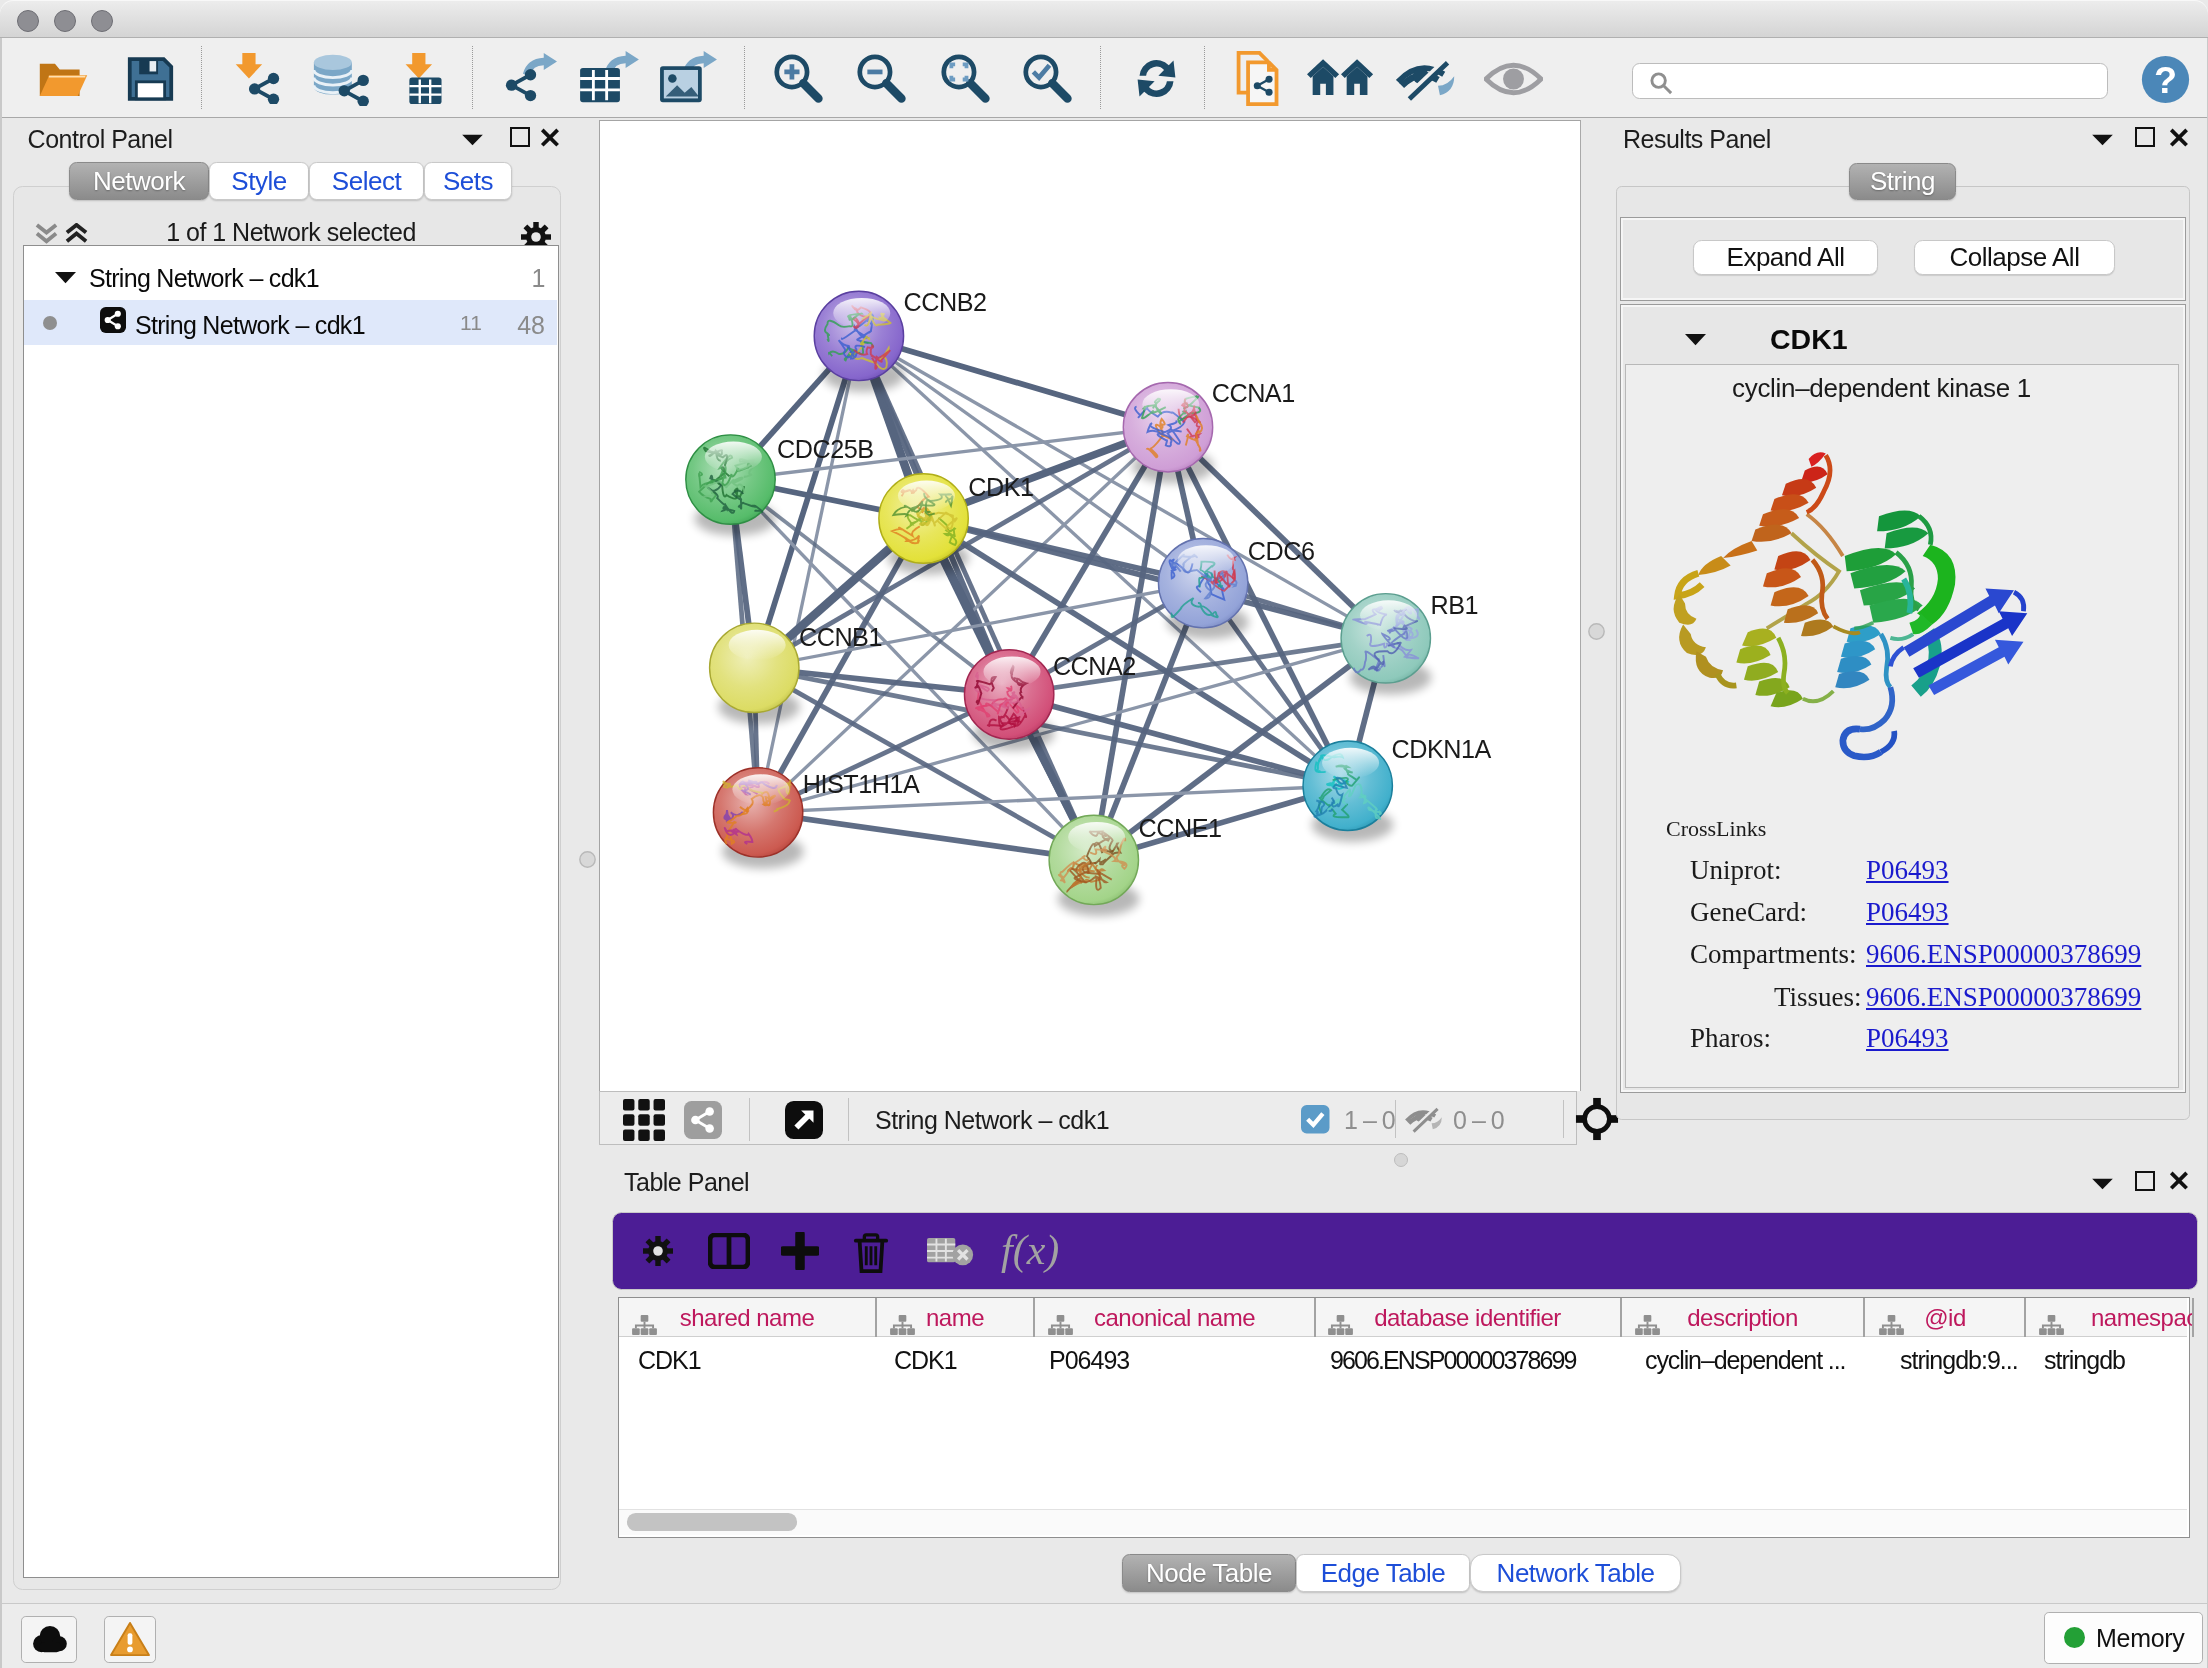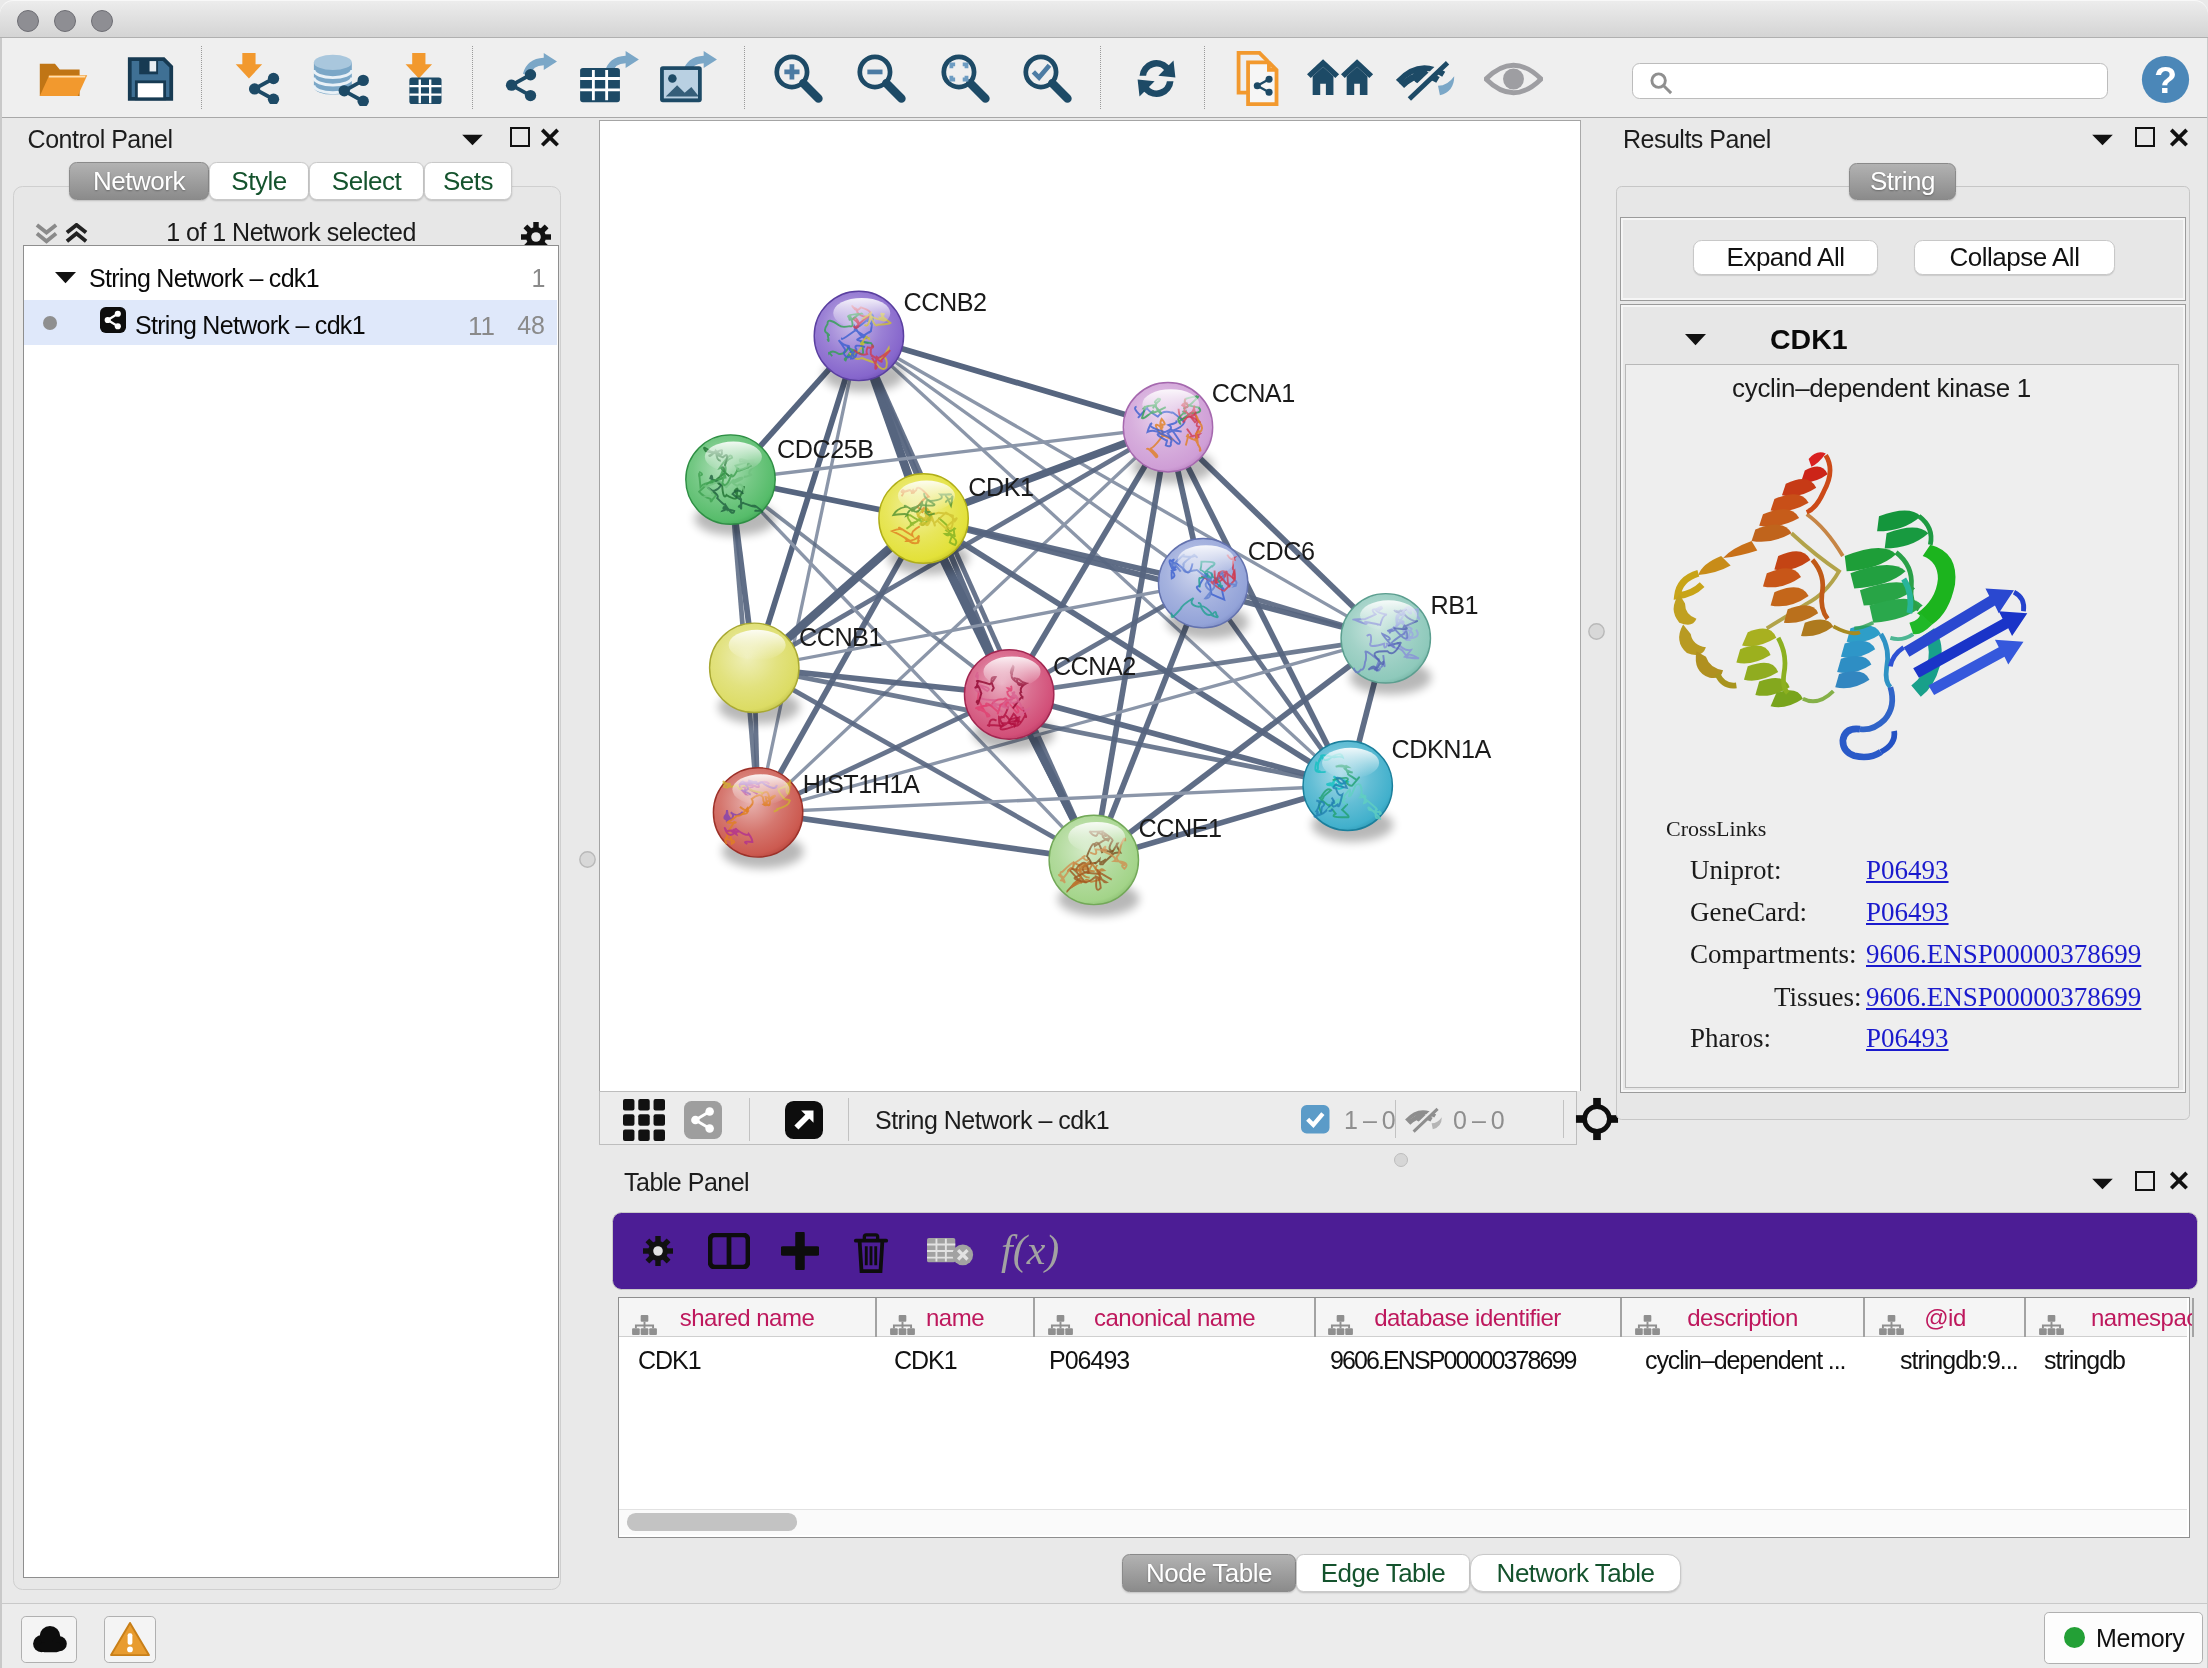--- a/index.html
+++ b/index.html
@@ -8,21 +8,21 @@
 .abs { position:absolute; }
 #titlebar { left:0; top:0; width:2208px; height:38px;
   background:linear-gradient(#ededed,#d4d4d4); border-bottom:1px solid #b0b0b0; border-radius:13.3px 13.3px 0 0; box-shadow:inset 0 1px 0 #f8f8f8; }
 .tl { position:absolute; top:9.5px; width:22px; height:22px; border-radius:50%;
   background:#8e8e93; border:1.4px solid #6e6e74; }
 #wintitle { position:absolute; top:4.8px; left:0; width:2208px; text-align:center;
   font-size:26px; color:#3d3d3d; font-weight:500; letter-spacing:-0.2px;}
 #toolbar { left:0; top:38px; width:2208px; height:80px; background:#efefef; border-bottom:1px solid #a8a8a8; }
 .phdr { font-size:25px; color:#1c1c1c; letter-spacing:-0.5px; }
 .tab { position:absolute; height:38px; border-radius:7.6px; background:#fff; border:1px solid #c9c9c9;
-  font-size:26px; color:#14532d; text-align:center; line-height:36px; letter-spacing:-0.5px; box-shadow:0 1px 1.9px rgba(0,0,0,0.18); }
+  font-size:26px; color:#1d4ed8; text-align:center; line-height:36px; letter-spacing:-0.5px; box-shadow:0 1px 1.9px rgba(0,0,0,0.18); }
 .tab.sel { background:linear-gradient(#b2b2b2,#8b8b8b); color:#fff; border-color:#8a8a8a;
   text-shadow:0 1px 1.9px rgba(0,0,0,0.3); }
 #cpwrap { left:13.3px; top:186px; width:548px; height:1404px; background:#e7e7e7;
   border:1px solid #cfcfcf; border-radius:9.5px; }
 #cplist { left:23px; top:245px; width:536px; height:1333px; background:#fff; border:1.9px solid #8e8e8e; }
 .num { color:#8a8a8a; }
 #canvas { left:599px; top:120px; width:982px; height:971px; background:#fff;
   border-top:1px solid #a4a4a4; border-left:1px solid #a4a4a4; border-right:1.9px solid #a9a9a9; }
 #cvtoolbar { left:599px; top:1091px; width:978px; height:54px; background:#ececec;
   border:1px solid #bdbdbd; }
@@ -249,21 +249,21 @@
   <div style="position:absolute; left:76px; top:61px;"><svg width="26" height="26" viewBox="0 0 27 27">
 <rect x="0" y="0" width="27" height="27" rx="6" fill="#0d0d0d"></rect>
 <g fill="#fff">
           <circle cx="8" cy="13.5" r="3.2"></circle>
           <circle cx="18.5" cy="7" r="3.2"></circle>
           <circle cx="18.5" cy="20" r="3.2"></circle>
 <path d="M8 13.5 L18.5 7 M8 13.5 L18.5 20" stroke="#fff" stroke-width="2.2"></path>
         </g>
       </svg></div>
   <div style="position:absolute; left:111px; top:65px; font-size:25px; color:#0a0a0a; letter-spacing:-0.7px;">String Network – cdk1</div>
-  <div style="position:absolute; left:423px; top:65px; width:48px; text-align:right; font-size:26px;" class="num">11</div>
+  <div style="position:absolute; left:423px; top:65px; width:48px; text-align:center; font-size:21px;" class="num">11</div>
   <div style="position:absolute; left:473px; top:65px; width:48px; text-align:right; font-size:25px;" class="num">48</div>
 </div>
 
 <div id="canvas" class="abs"><svg width="980" height="971" viewBox="0 0 1030 1021">
       <defs>
         <radialGradient id="g0" cx="0.42" cy="0.38" r="0.75">
           <stop offset="0" stop-color="#c8bae8"></stop>
           <stop offset="0.45" stop-color="#9b81d5"></stop>
           <stop offset="0.78" stop-color="#8666cc"></stop>
           <stop offset="1" stop-color="#5a3fa0"></stop>

